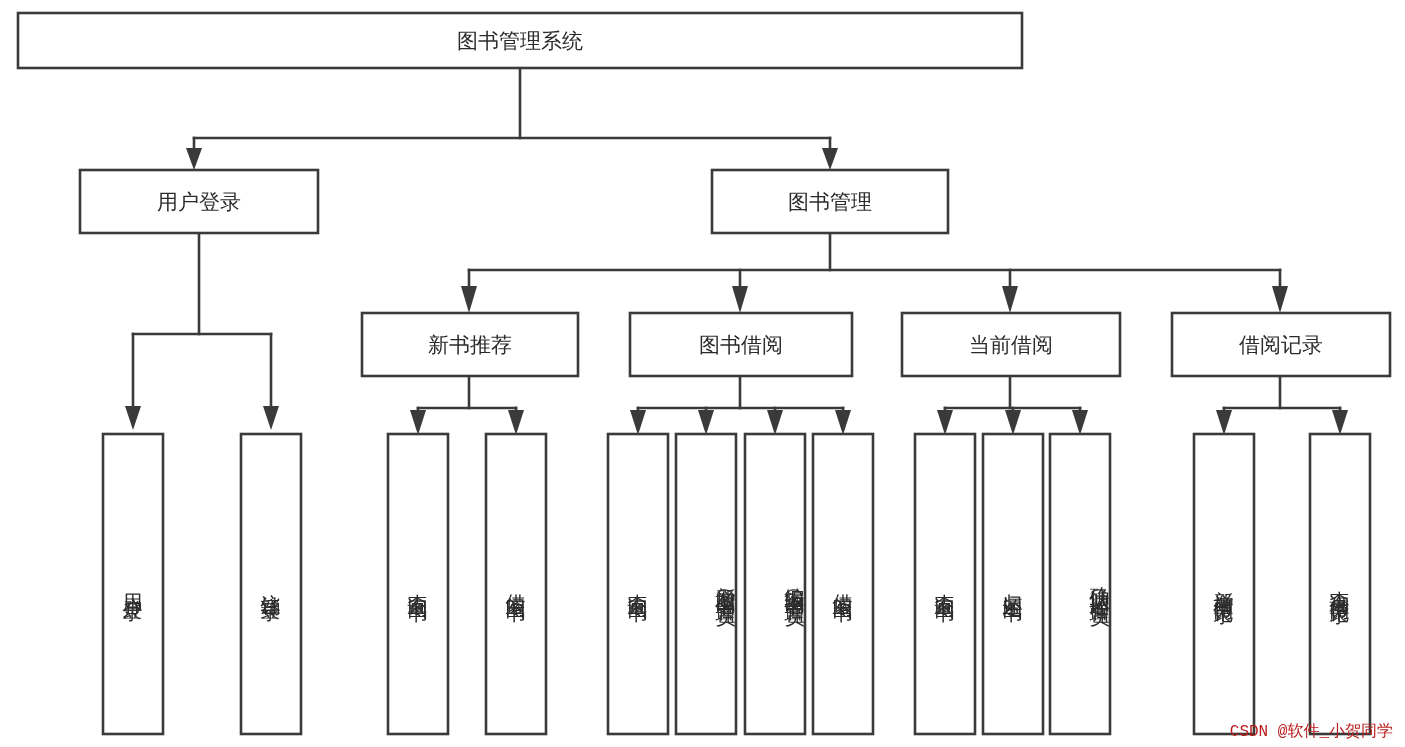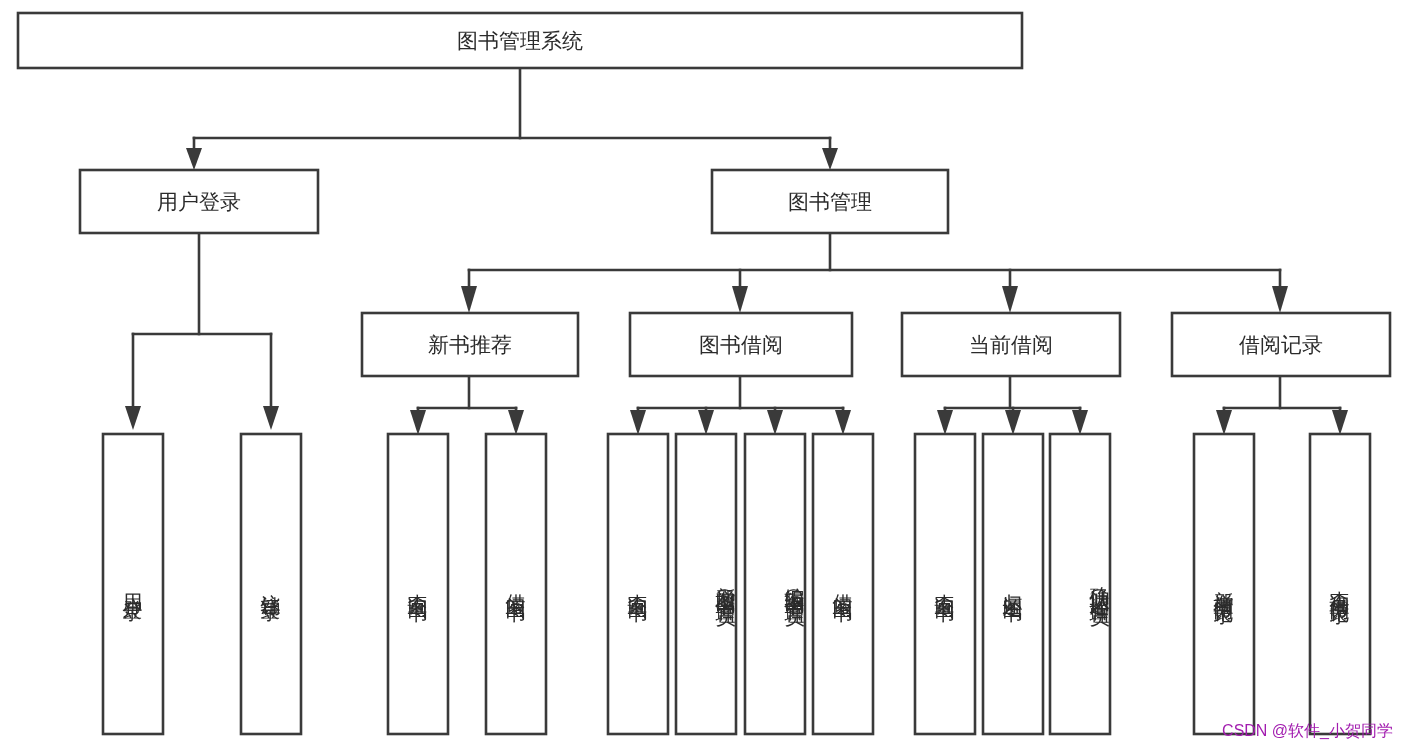--- a/index.html
+++ b/index.html
@@ -62,23 +62,23 @@
     justify-content: center;
     text-align: center;
     white-space: nowrap;
     pointer-events: none;
     user-select: none;
   }
   #watermark {
     position: absolute;
     right: 8px;
     bottom: 5px;
-    font-family: Liberation Sans, sans-serif;
+    font-family: Liberation Mono, monospace;
     font-size: 16px;
-    color: #a21caf;
+    color: #b91c1c;
     white-space: nowrap;
   }
 </style>
 </head>
 <body>
 
 <div id="diagram-root">
 
   <svg class="diagram-canvas" viewBox="0 0 1405 747">
 

